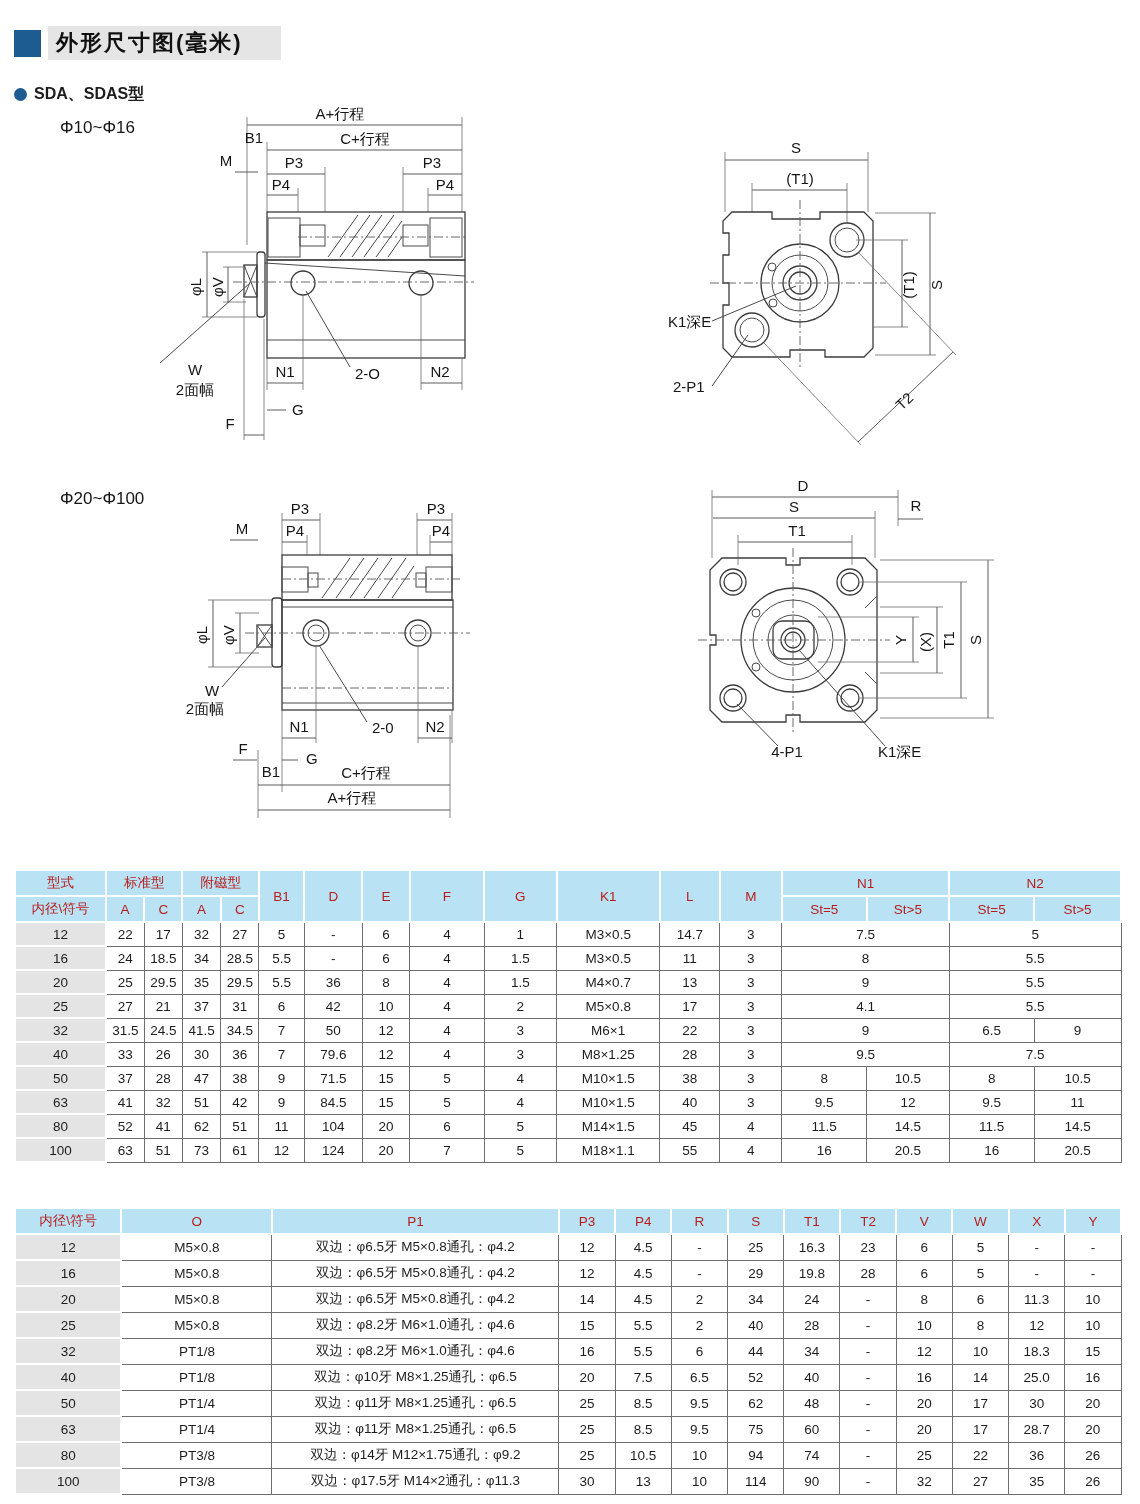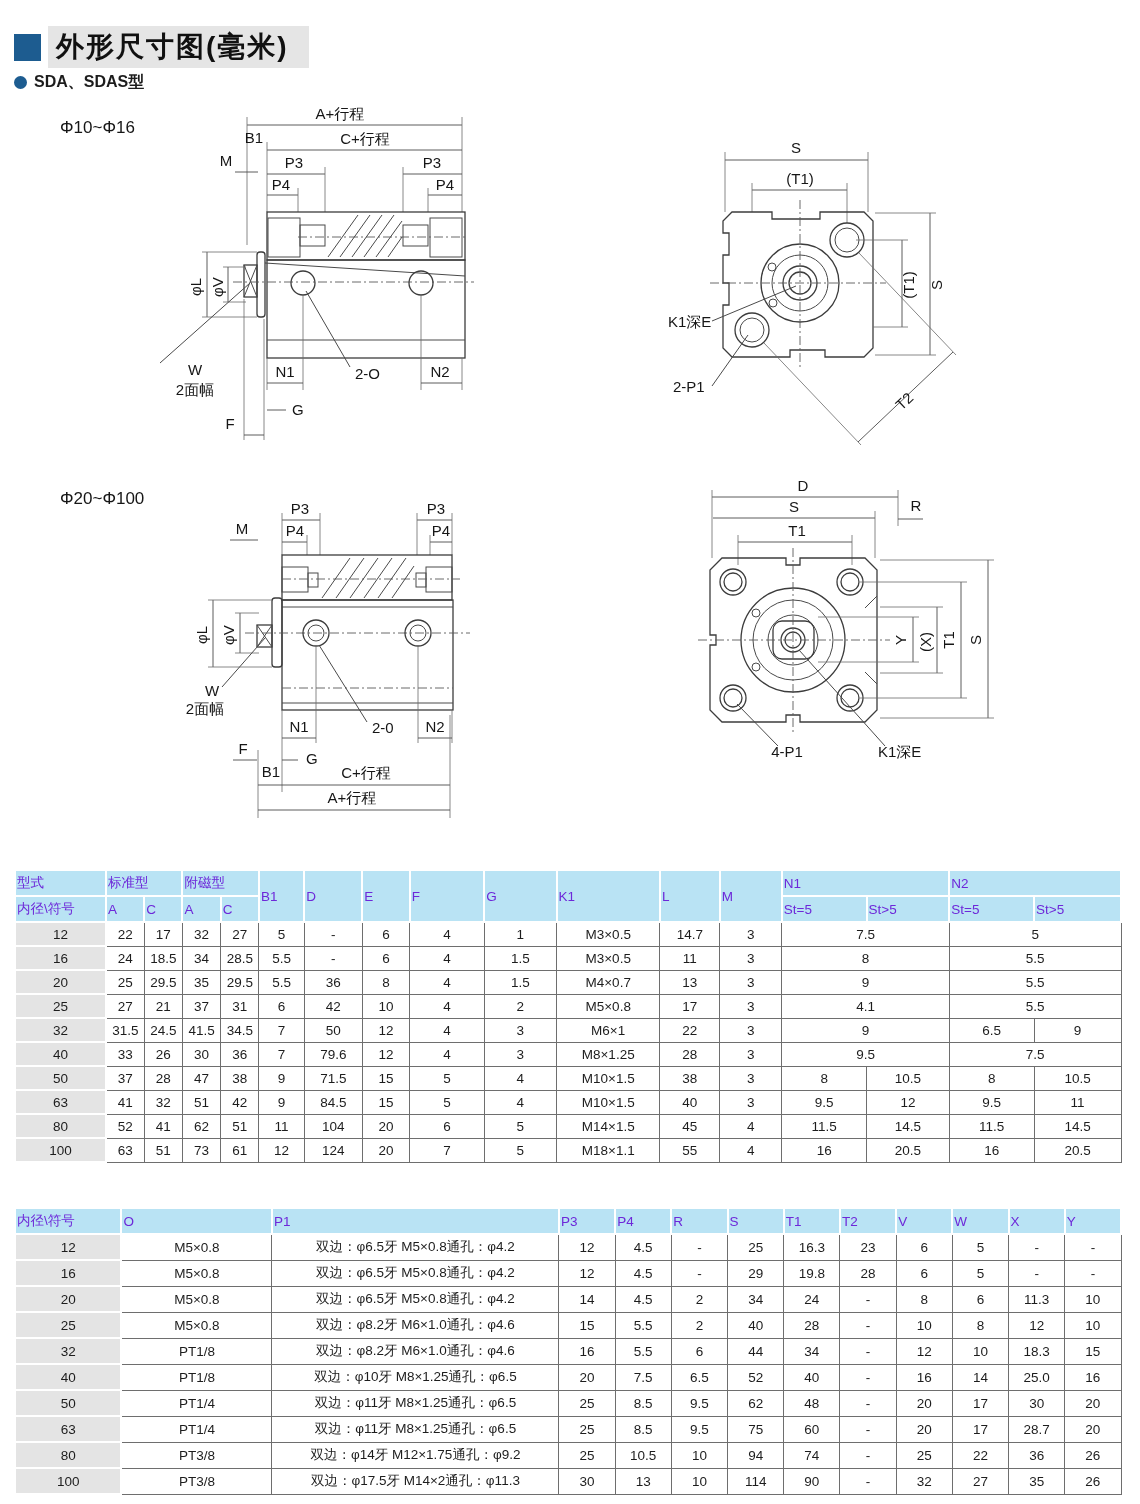--- a/index.html
+++ b/index.html
@@ -1,41 +1,41 @@
 <!DOCTYPE html>
 <html><head>
 <meta charset="utf-8">
 <style>
   html,body{margin:0;padding:0;background:#fff}
   .page{position:relative;width:1140px;height:1504px;background:#fff;
         font-family:"Liberation Sans","DejaVu Sans",sans-serif;overflow:hidden}
   
   .title-row{position:absolute;left:14px;top:26px;display:flex;align-items:center}
   .title-sq{width:27px;height:27px;background:#1d5c90;margin-right:7px}
-  .title-text{background:#e5e5e5;font-size:28px;font-weight:bold;color:#101010;
-              padding:2px 20px 2px 8px;letter-spacing:2px;white-space:nowrap}
-  .subtitle-row{position:absolute;left:14px;top:72px;display:flex;align-items:center;
+  .title-text{background:#e5e5e5;font-size:22px;font-weight:bold;color:#101010;
+              padding:2px 38px 2px 8px;letter-spacing:2px;white-space:nowrap}
+  .subtitle-row{position:absolute;left:14px;top:84px;display:flex;align-items:center;
                 font-size:16px;color:#1c1c1c;font-weight:bold}
   .bullet{width:13px;height:13px;border-radius:50%;background:#1d5c90;margin-right:7px}
   
   .fig{position:absolute}
   .fig text{fill:#161616;font-size:15px;font-family:"Liberation Sans","DejaVu Sans",sans-serif}
   .fig .cap{font-size:17px}
   .fig .out{stroke:#3c3c3c;stroke-width:1.3;fill:none}
   .fig .ln{stroke:#4a4a4a;stroke-width:1;fill:none}
   .fig .dim{stroke:#4a4a4a;stroke-width:0.9;fill:none}
   .fig .cl{stroke:#5a5a5a;stroke-width:0.9;fill:none;stroke-dasharray:9 3 2 3}
   .fig .hz{stroke:#6a6a6a;stroke-width:0.8;fill:none}
   
   table{border-collapse:collapse;table-layout:fixed}
   .dim-table{position:absolute;left:14px;width:1108px;background:#fff}
   #table1{top:869px}
   #table2{top:1207px}
   th{background:#b9e3f4;border:2px solid #fff;font-weight:normal;font-size:13.5px;
-     color:#6d28d9;padding:3px 1px;text-align:left}
+     color:#b91c1c;padding:3px 1px;text-align:center}
   td.rowhead{background:#e4e4e4;border:2px solid #fff;font-size:13.5px;color:#1d1d1d;
      text-align:center;padding:2px 1px}
   td.data{border:1px solid #6e6e6e;font-size:13.5px;color:#1d1d1d;background:#fff;
      text-align:center;padding:2px 1px}
   #table1 tbody tr{height:24px}
   #table2 tbody tr{height:26px}
 </style>
 </head>
 <body>
 

